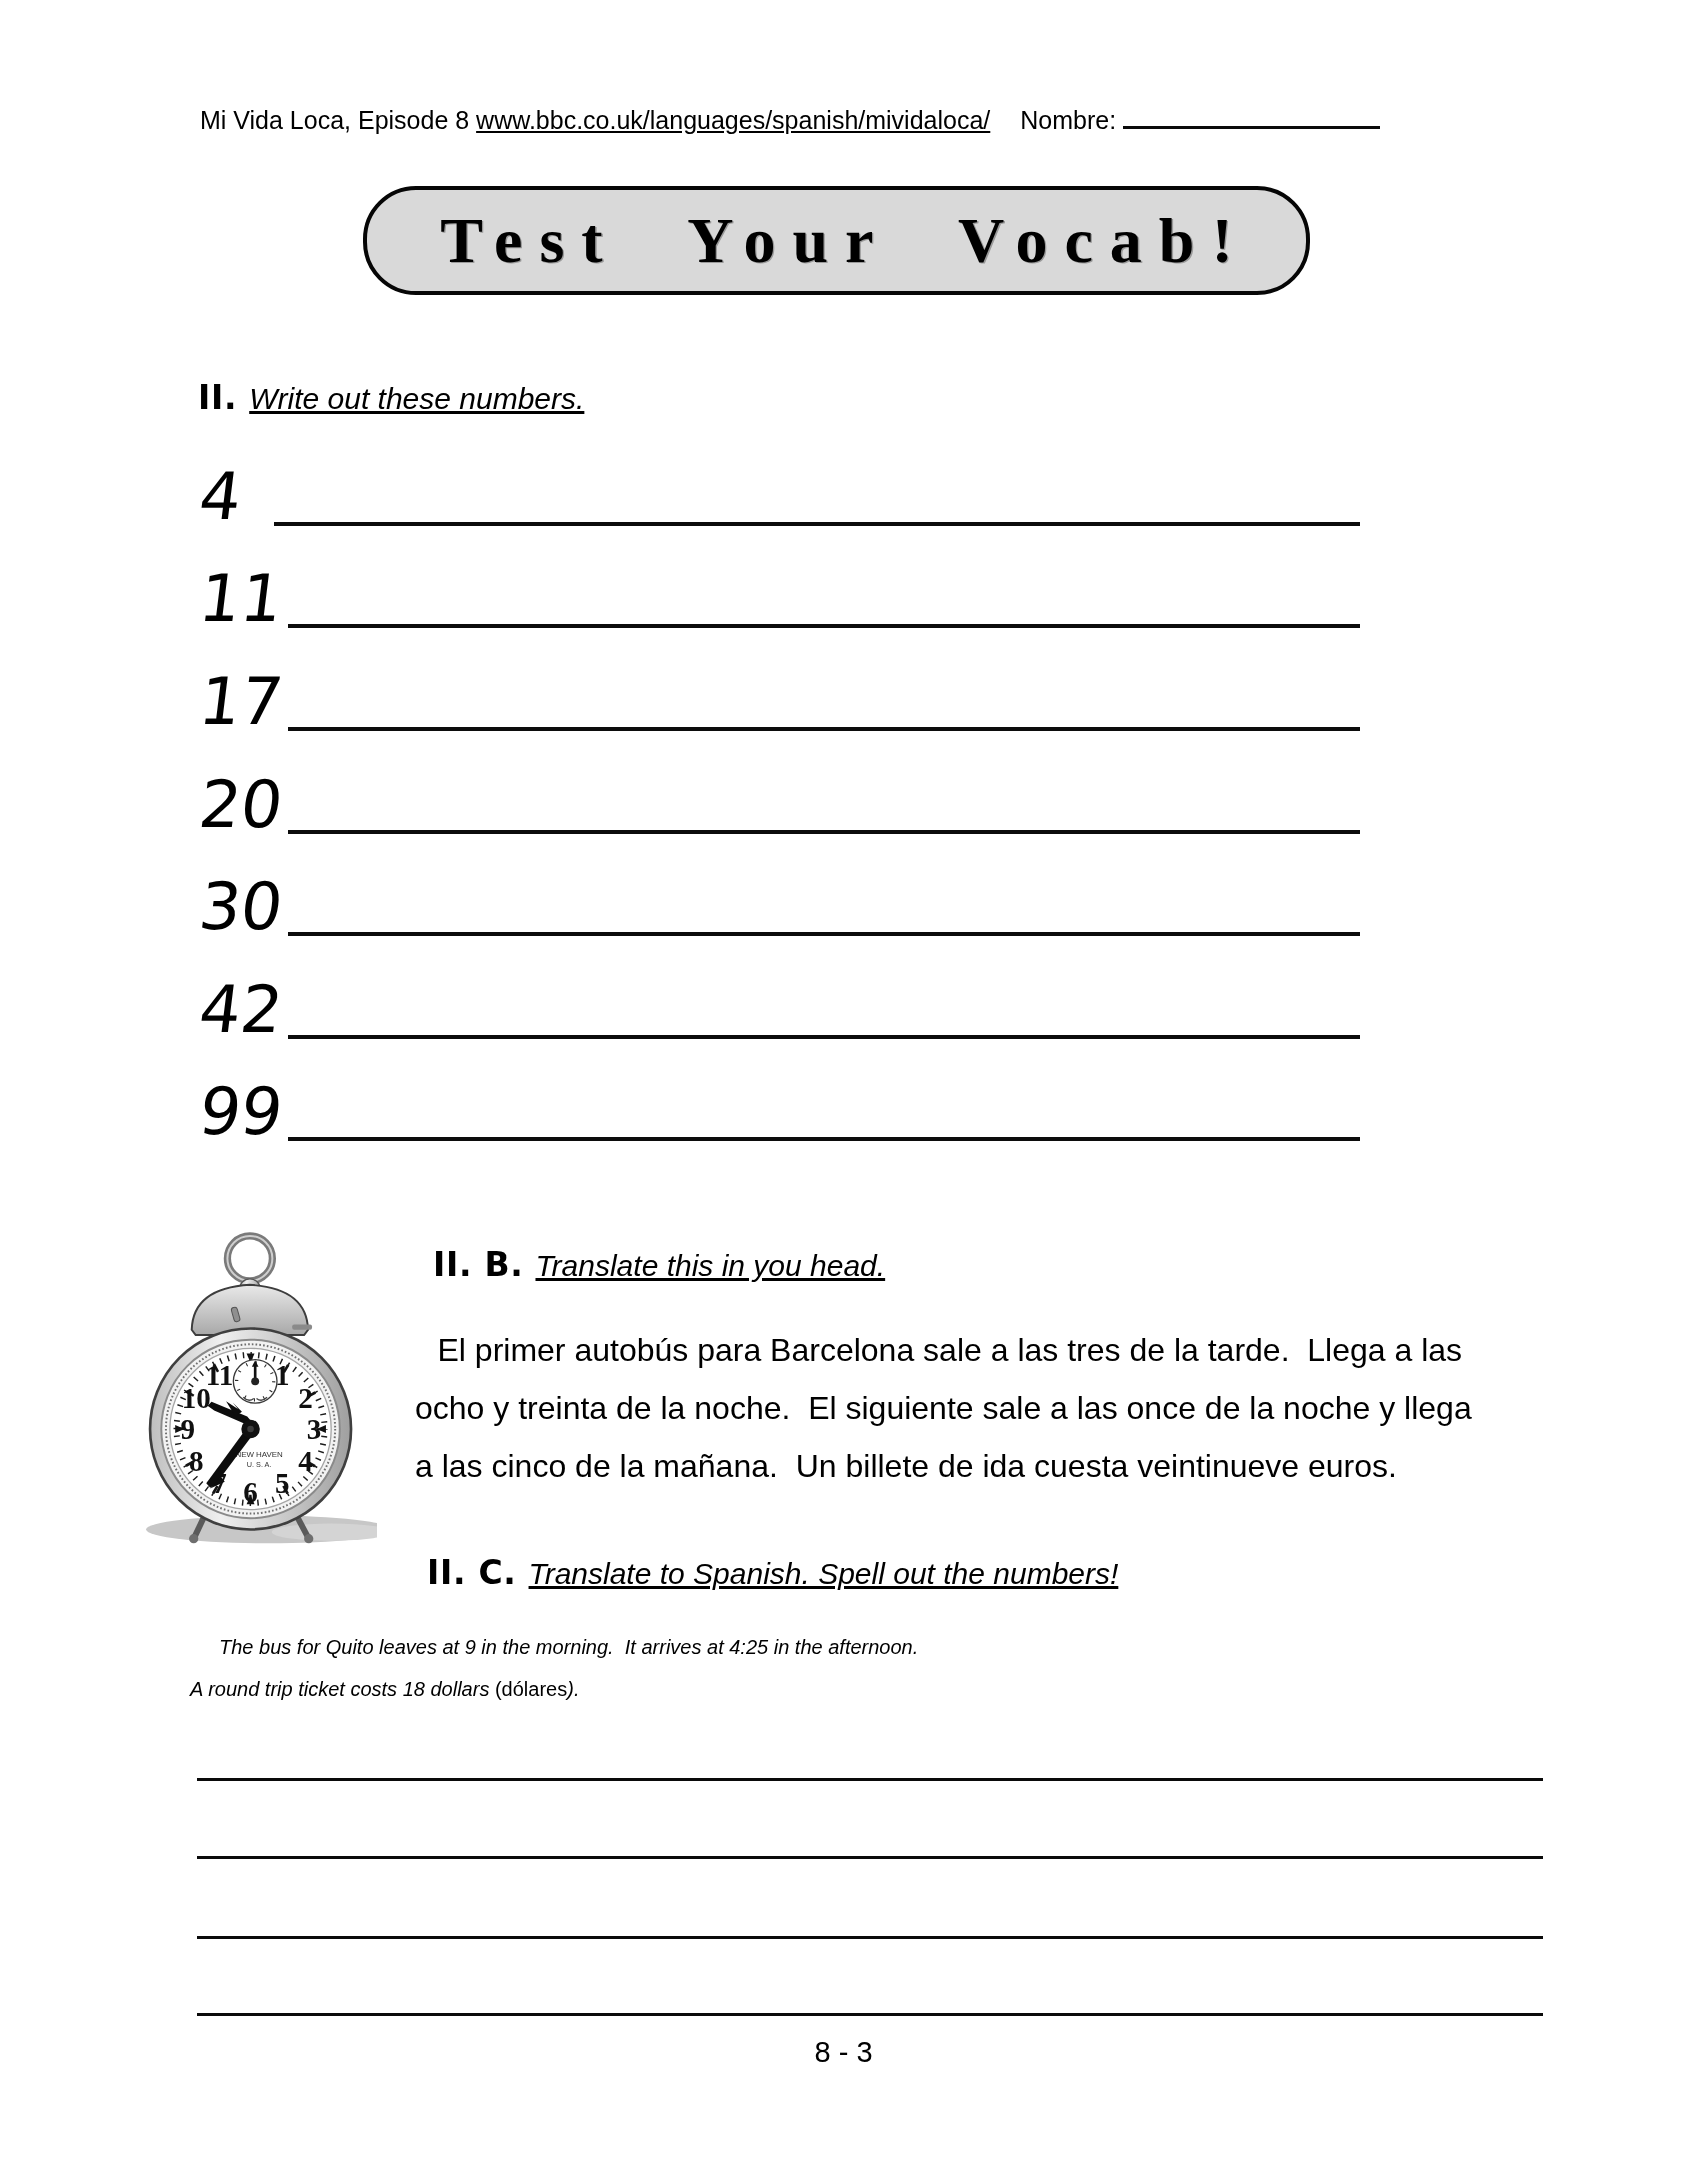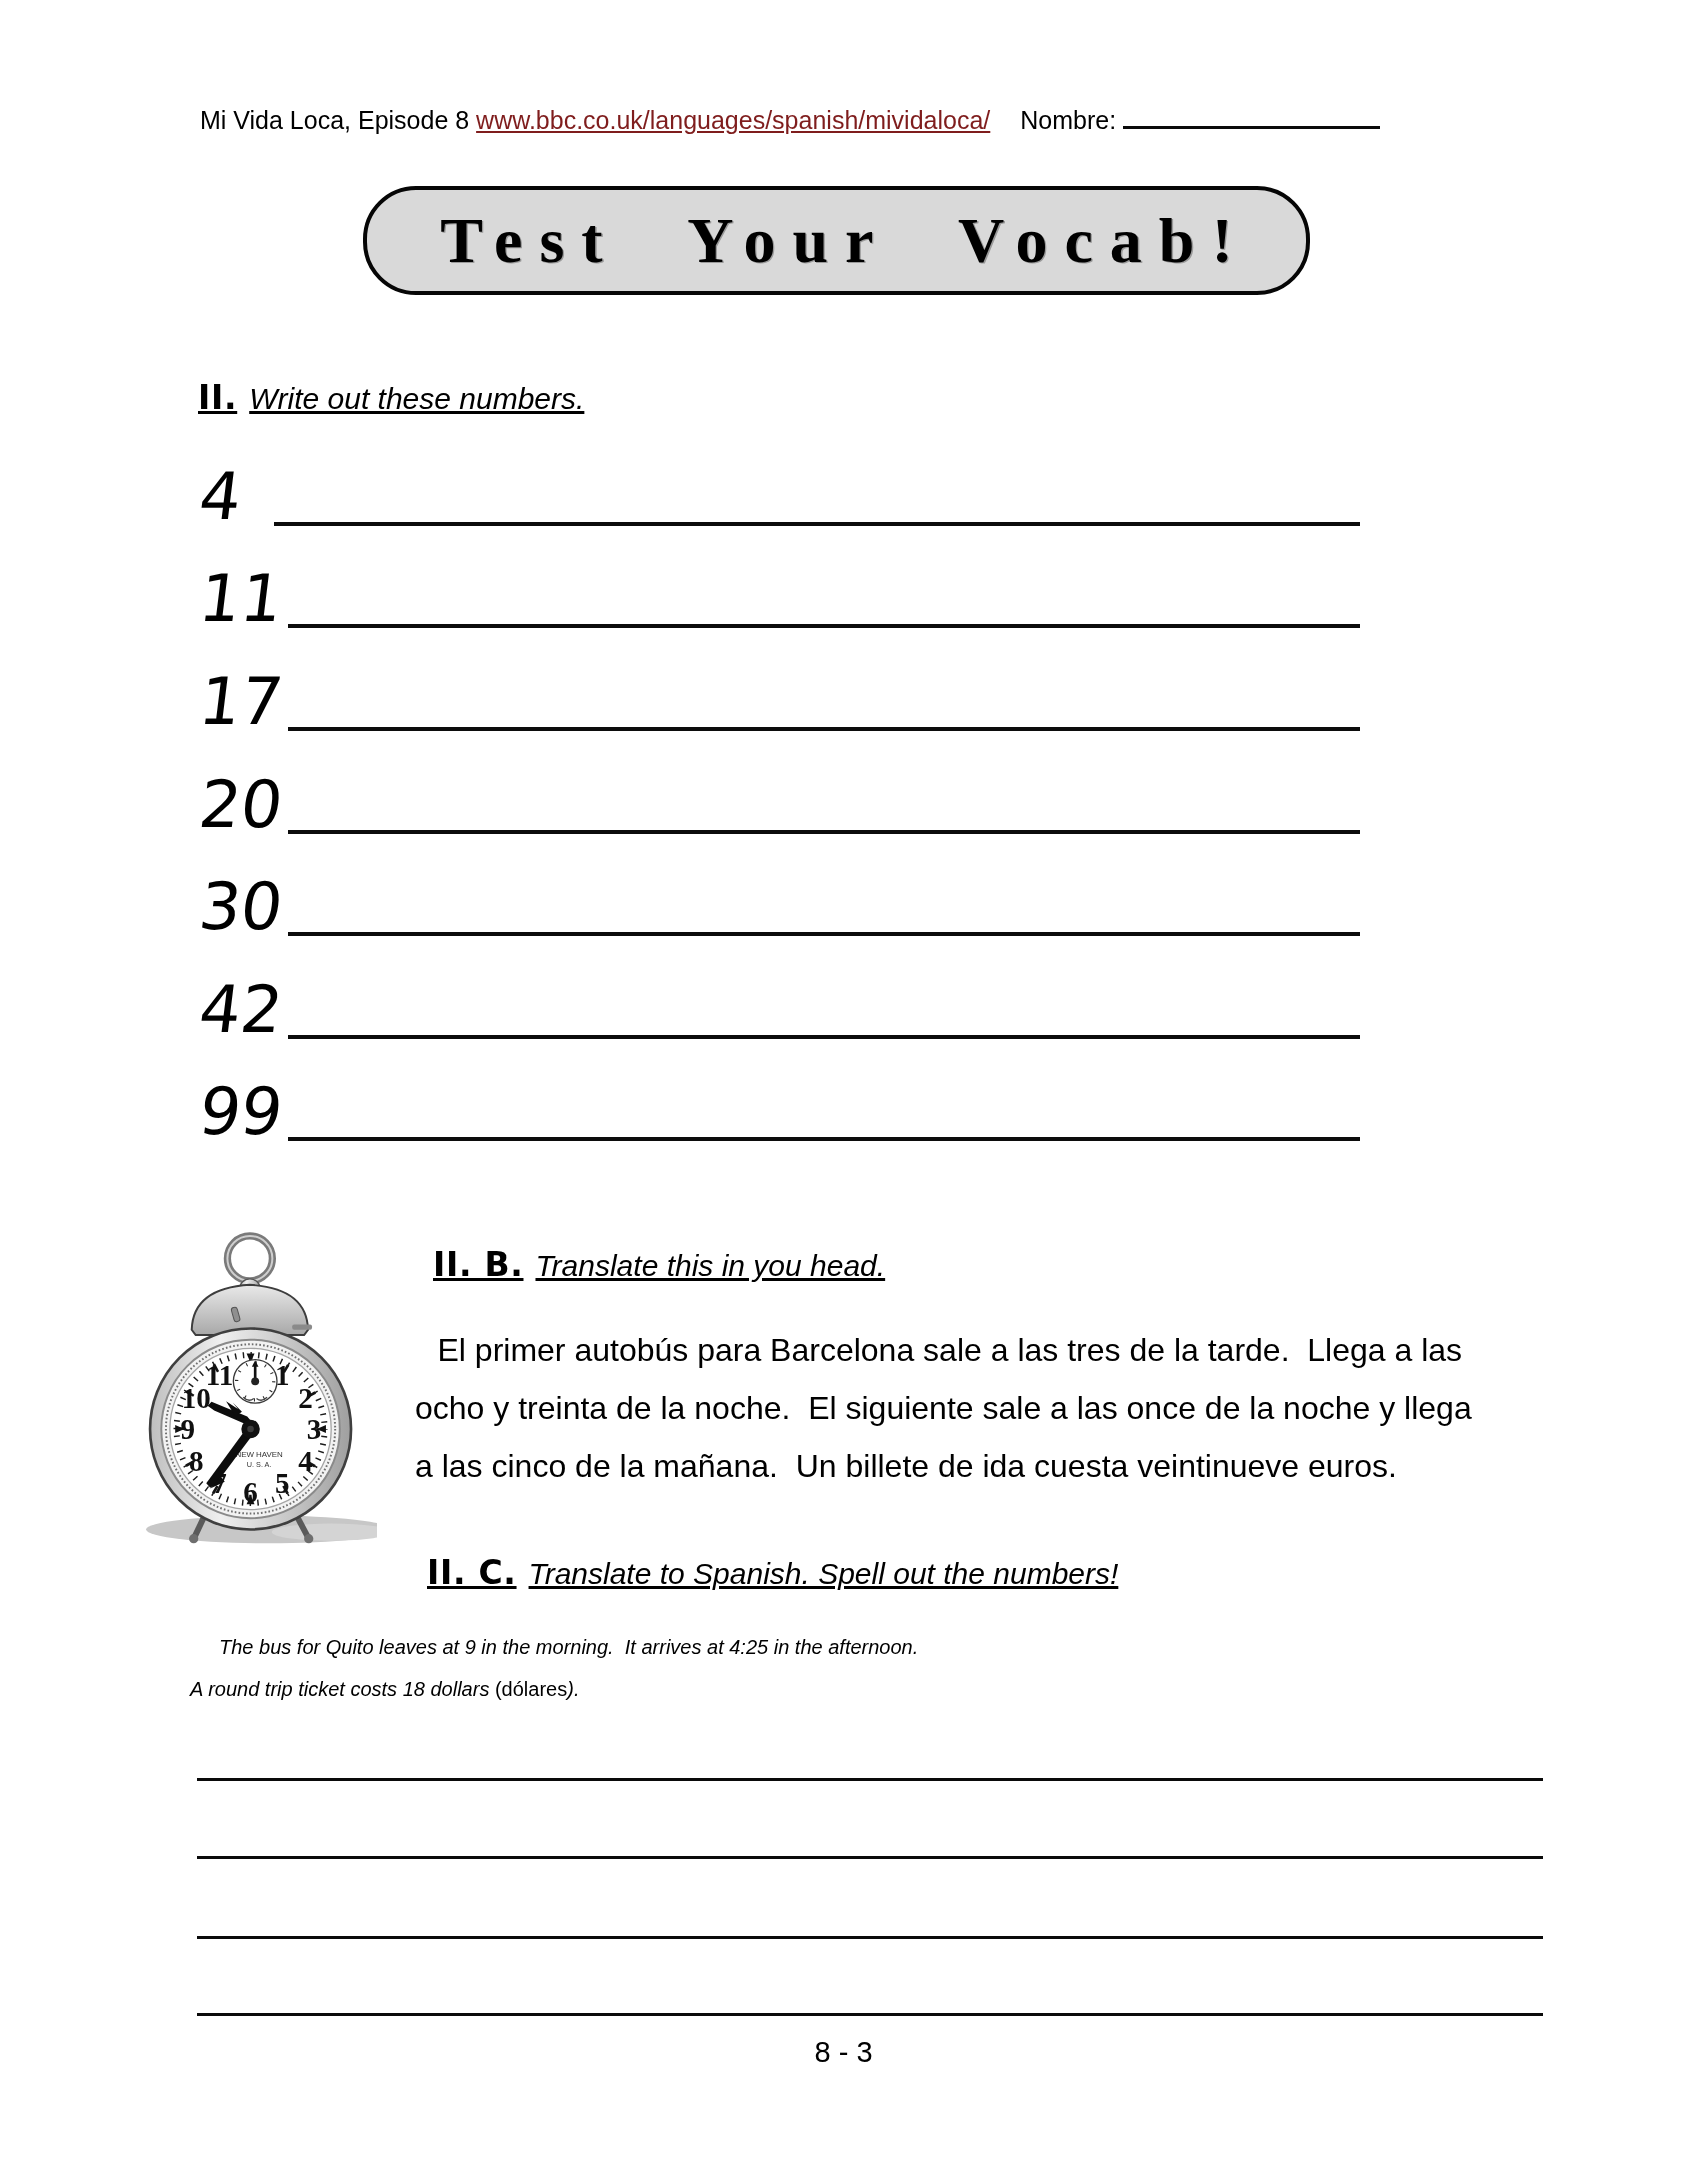--- a/index.html
+++ b/index.html
@@ -11,21 +11,21 @@
     color:#000;
     overflow:hidden;
   }
 
   
   .header {
     position:absolute; left:200px; top:99px;
     font-size:25px; white-space:nowrap;
   }
   .header a {
-    color:#7f1d1d; text-decoration:underline; cursor:pointer;
+    color:#000000; text-decoration:underline; cursor:pointer;
   }
   .nombre-label { margin-left:30px; }
   .nombre-blank {
     display:inline-block; width:257px; height:26.5px;
     border-bottom:3.3px solid #0a0a0a; vertical-align:baseline;
   }
 
   
   .banner {
     position:absolute; left:363px; top:186px;
@@ -40,21 +40,21 @@
     font-weight:bold; font-size:64px;
     letter-spacing:17px; word-spacing:37px;
     white-space:nowrap; padding-left:17px;
     text-shadow:1.3px 1.3px 0 #9a9a9a;
   }
 
   
   .sec-heading { position:absolute; white-space:nowrap; }
   .sec-label {
     font-family:"DejaVu Sans", sans-serif;
-    font-weight:bold; font-size:33px; letter-spacing:0.7px;text-decoration:underline;
+    font-weight:bold; font-size:33px; letter-spacing:0.7px;
   }
   .sec-instr {
     font-style:italic; font-size:30px; margin-left:12px;text-decoration:underline;
   }
 
   
   .num-row {
     position:absolute; left:196px; width:1164px; height:77px;
     display:flex; align-items:flex-end;
   }

